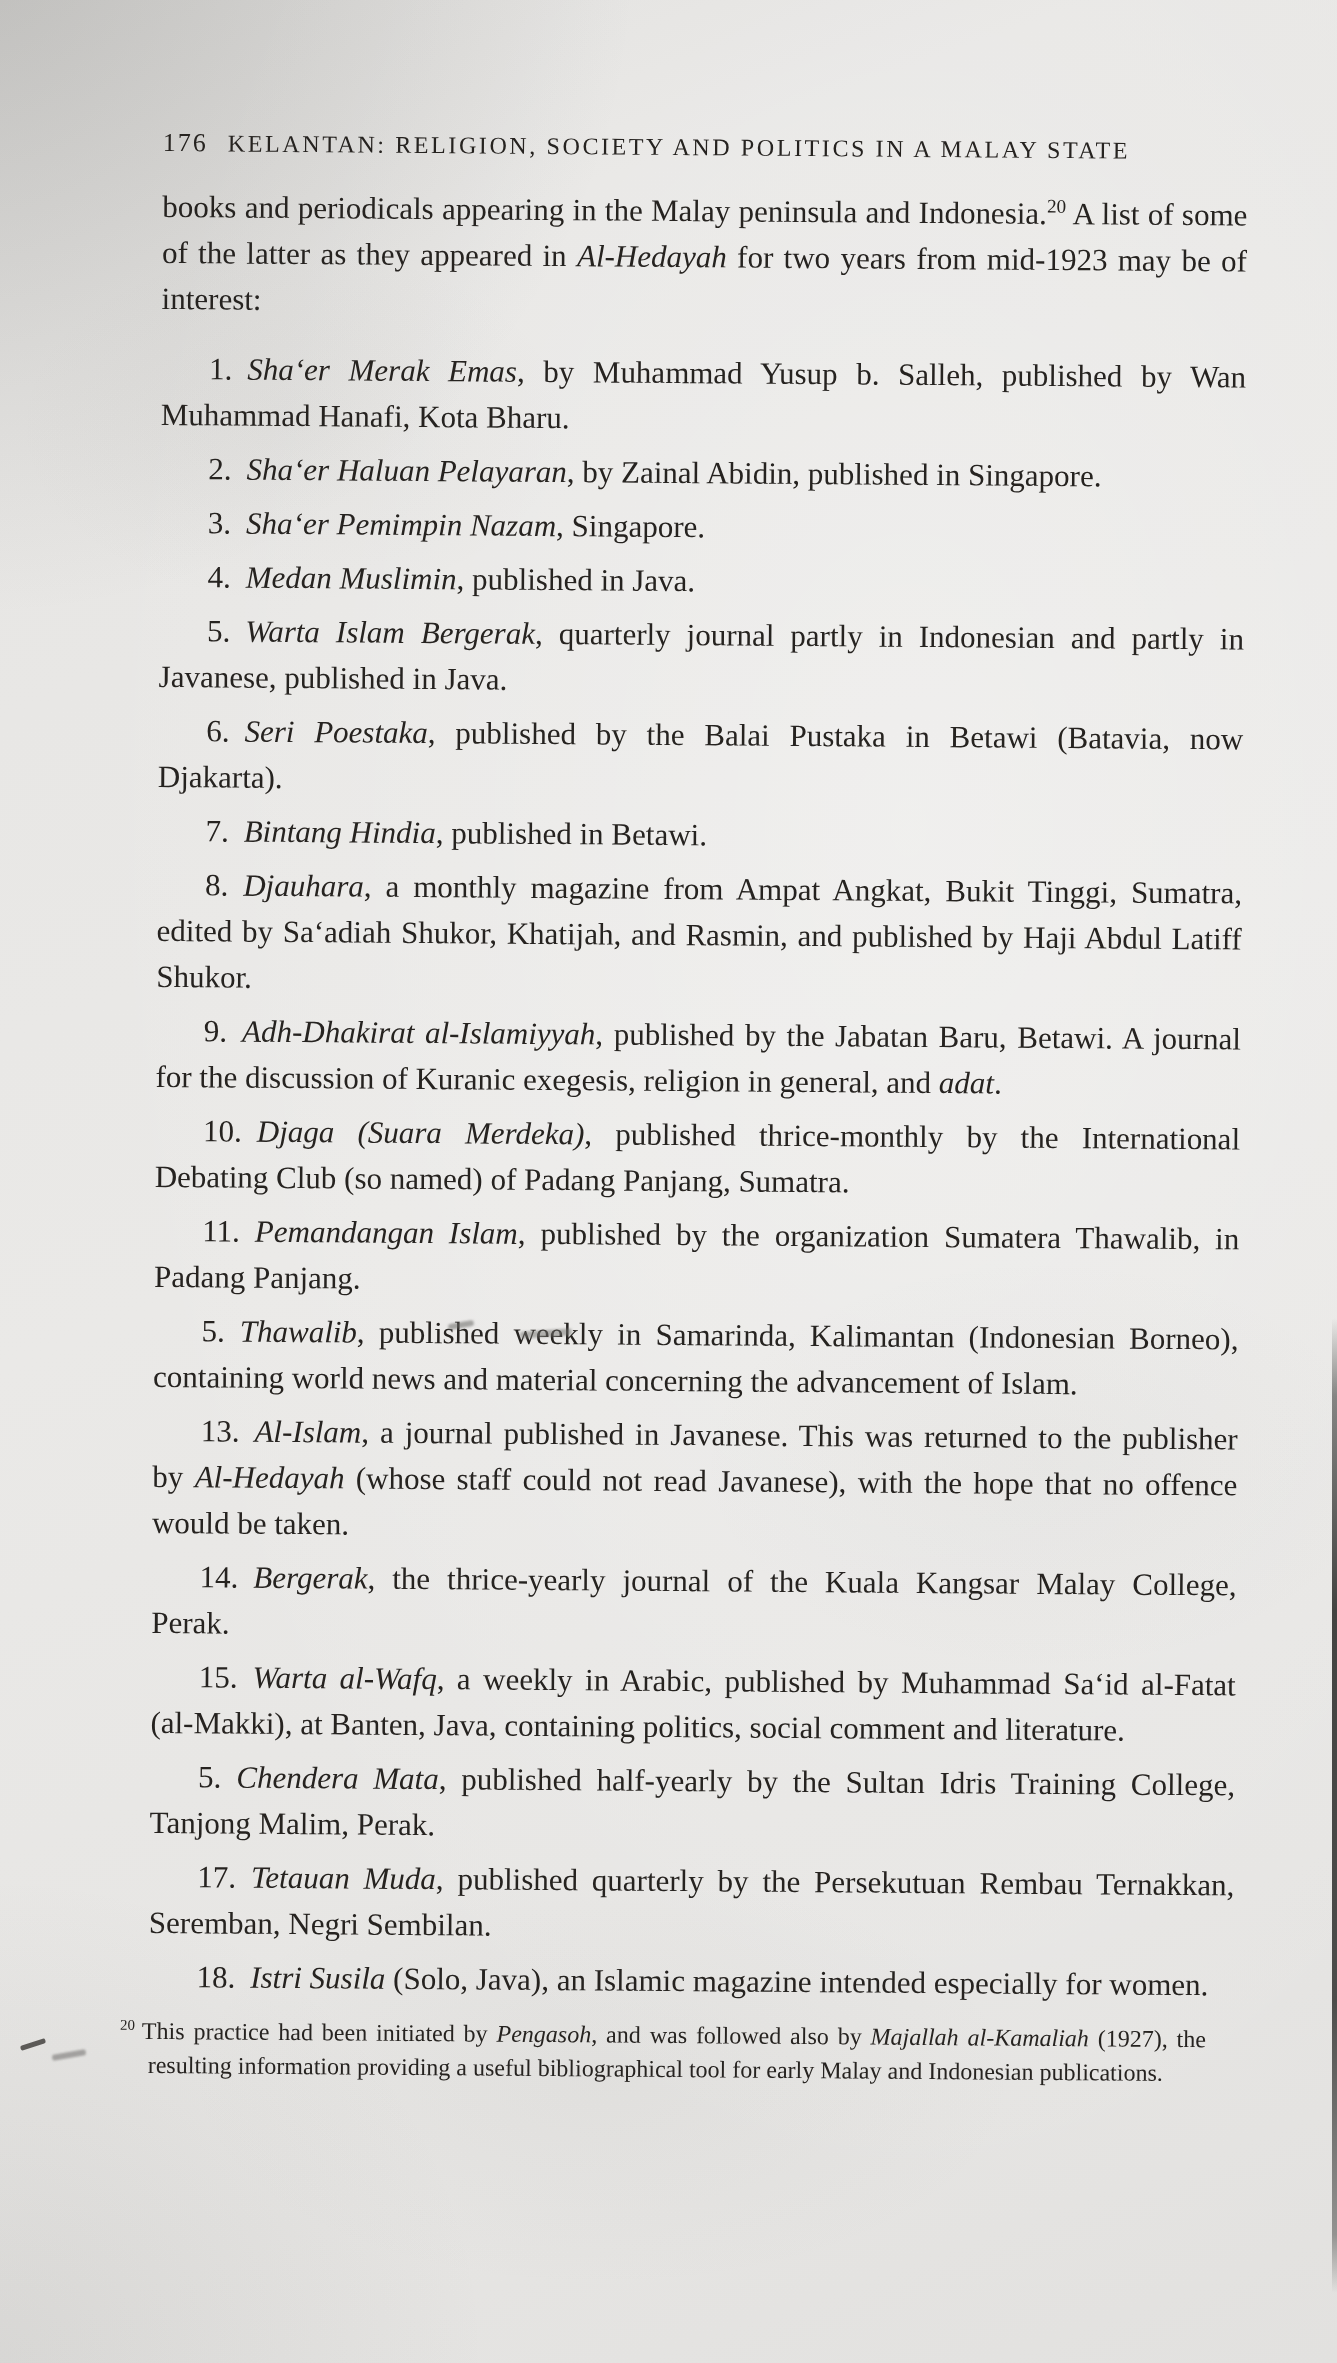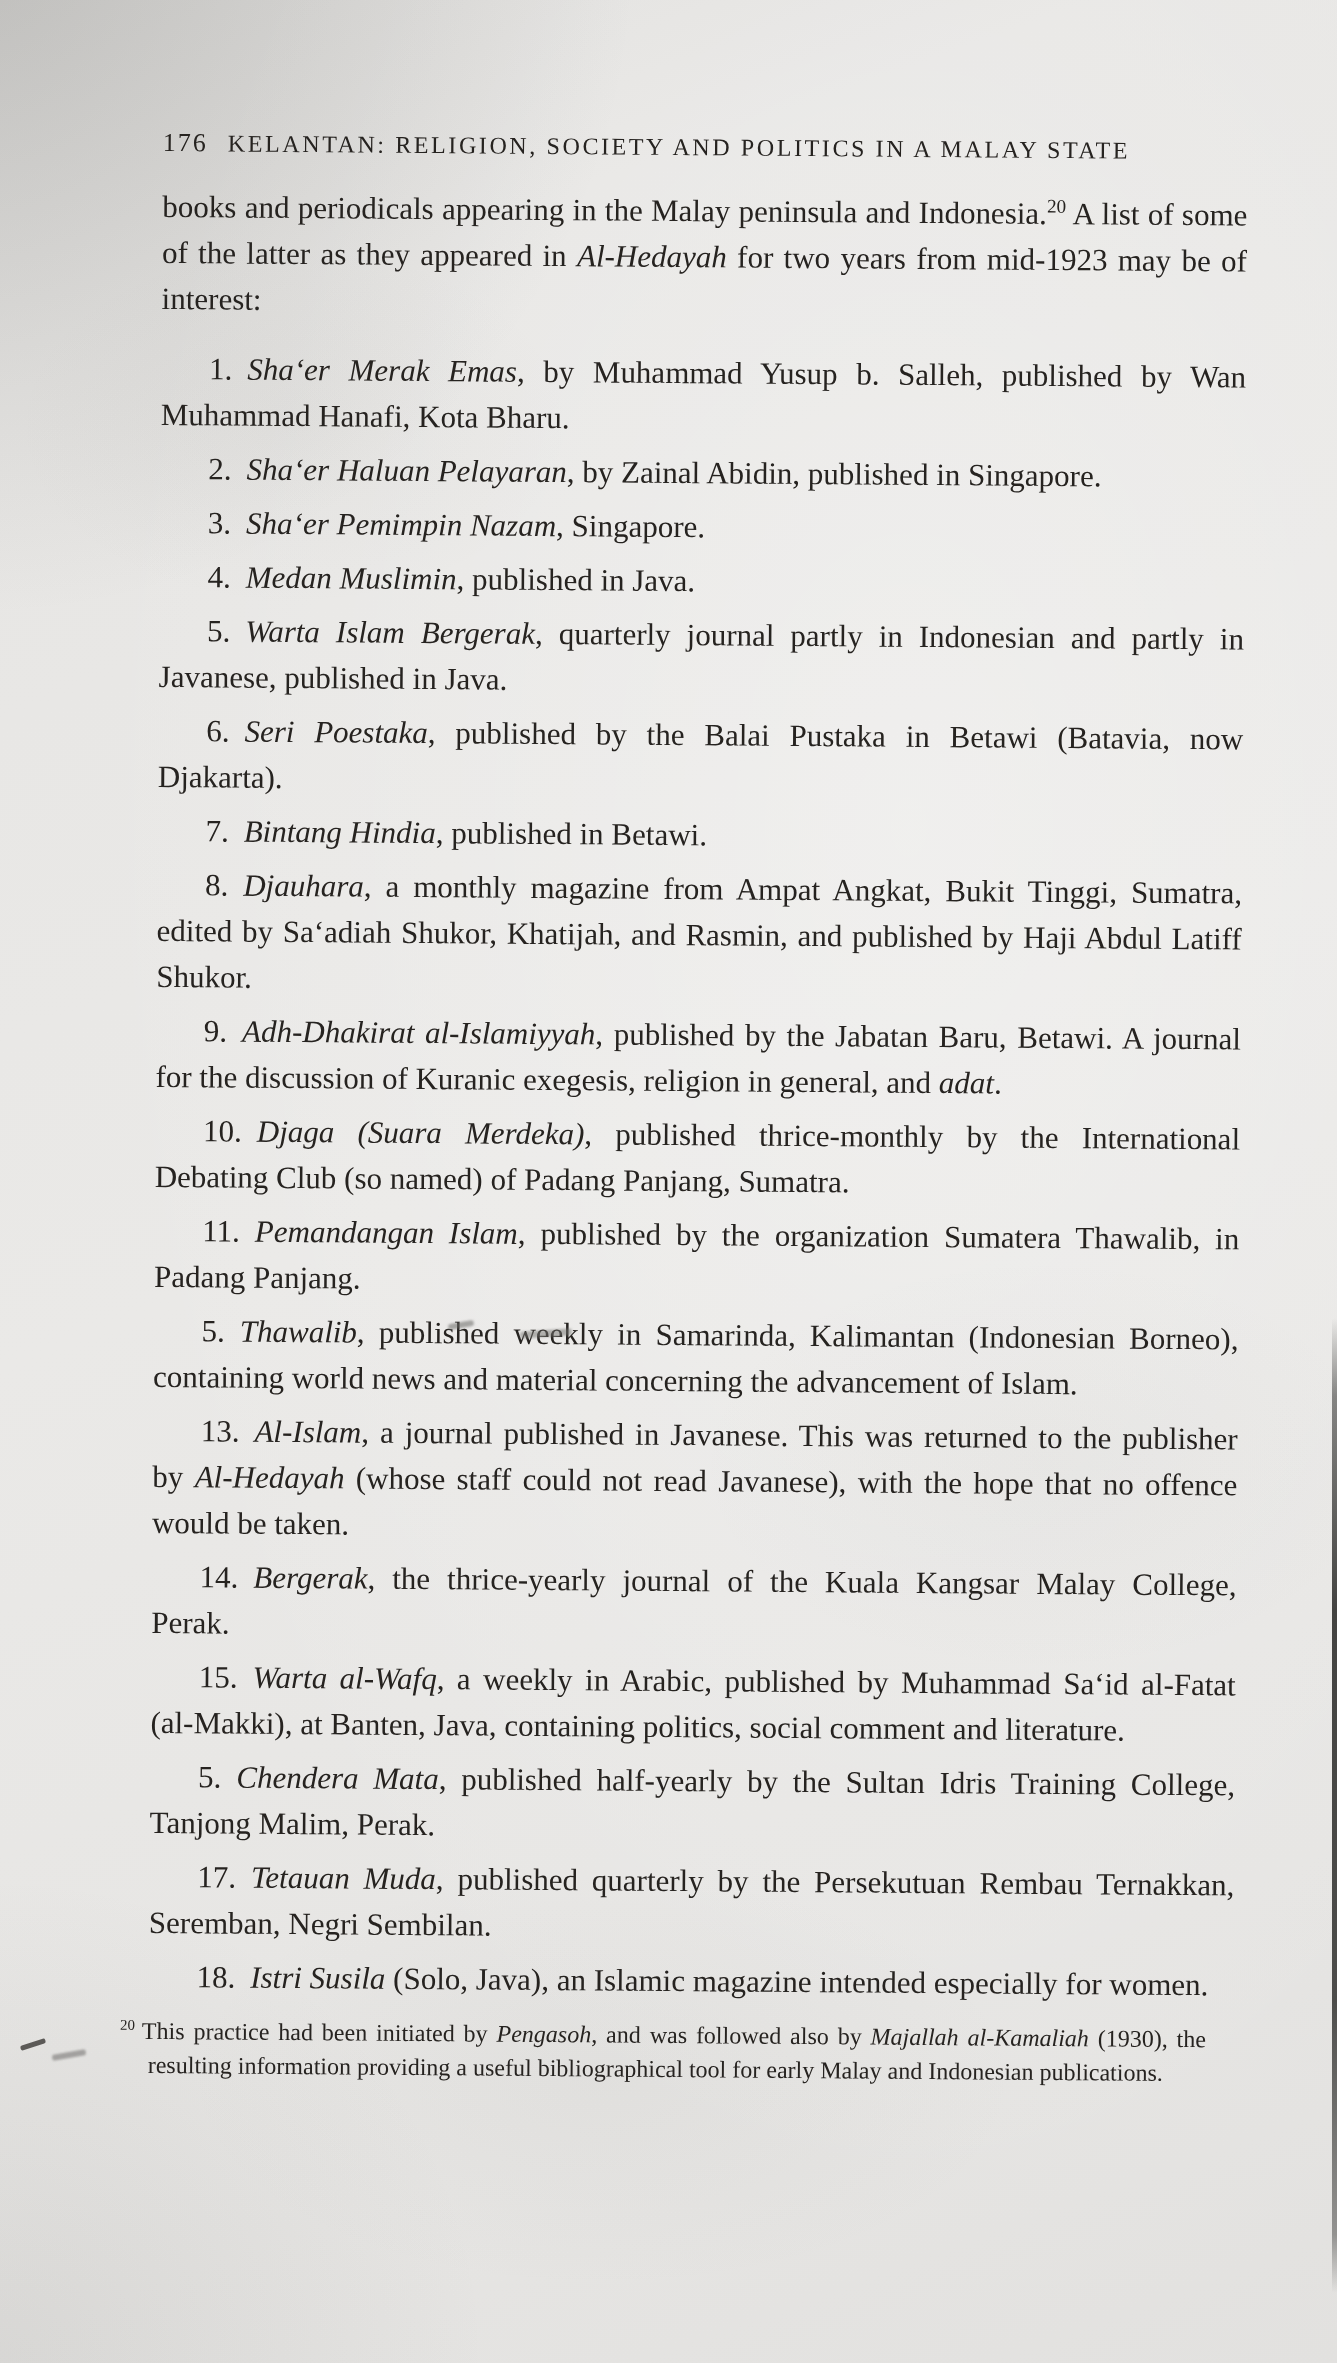--- a/index.html
+++ b/index.html
@@ -157,21 +157,21 @@
 
   <p class="body-par item"><span class="num">15.</span><span class="itext"><i>Warta al-Wafq</i><span>, a weekly in Arabic, published by Muhammad Sa‘id al-Fatat (al-Makki), at Banten, Java, containing politics, social comment and literature.</span></span></p>
 
   <p class="body-par item"><span class="num">5.</span><span class="itext"><i>Chendera Mata</i><span>, published half-yearly by the Sultan Idris Training College, Tanjong Malim, Perak.</span></span></p>
 
   <p class="body-par item"><span class="num">17.</span><span class="itext"><i>Tetauan Muda</i><span>, published quarterly by the Persekutuan Rembau Ternakkan, Seremban, Negri Sembilan.</span></span></p>
 
   <p class="body-par item"><span class="num">18.</span><span class="itext"><i>Istri Susila</i><span> (Solo, Java), an Islamic magazine intended especially for women.</span></span></p>
 </div>
 
-    <p class="footnote"><sup>20</sup><span><span>This practice had been initiated by </span><i>Pengasoh</i><span>, and was followed also by </span><i>Majallah al-Kamaliah</i><span> (1930), the resulting information providing a useful bibliographical tool for early Malay and Indonesian publications.</span></span></p>
+    <p class="footnote"><sup>20</sup><span><span>This practice had been initiated by </span><i>Pengasoh</i><span>, and was followed also by </span><i>Majallah al-Kamaliah</i><span> (1927), the resulting information providing a useful bibliographical tool for early Malay and Indonesian publications.</span></span></p>
 
   </div>
 
   <div class="edge-shadow"></div>
   <div class="pen-mark pm1"></div>
   <div class="pen-mark pm2"></div>
   <div class="smudge s1"></div>
   <div class="smudge s2"></div>
 </div>
 

